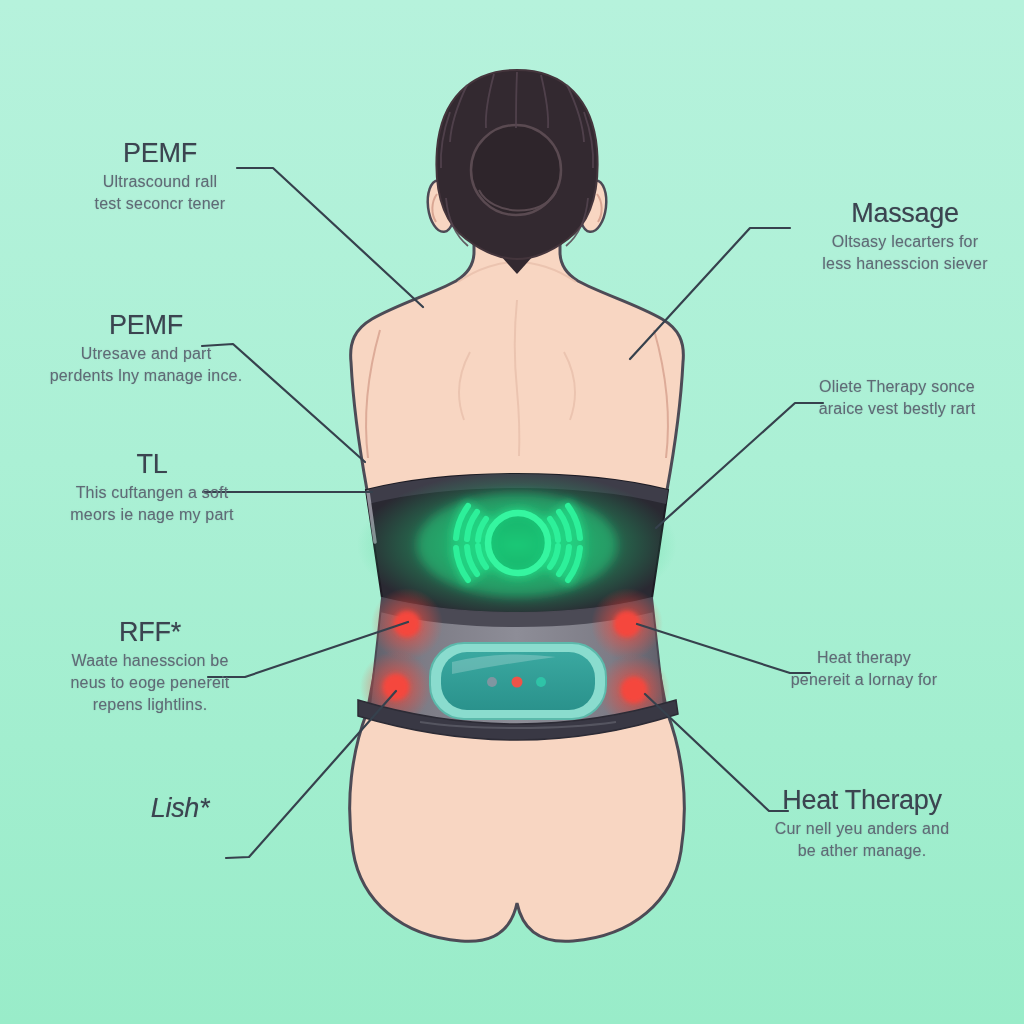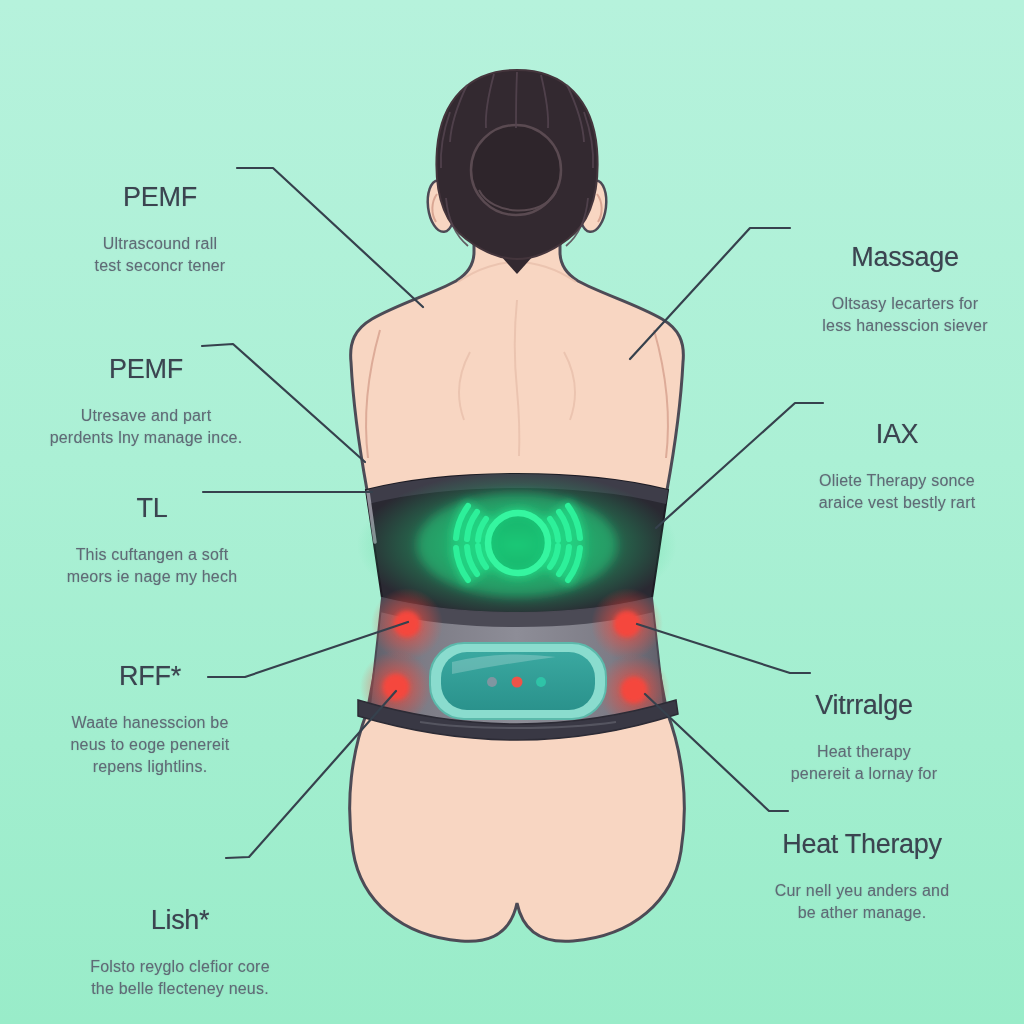--- a/index.html
+++ b/index.html
@@ -6,23 +6,22 @@
   .stage{
     position:relative;width:1024px;height:1024px;overflow:hidden;
     background:linear-gradient(180deg,#b6f2dc 0%,#abf0d5 45%,#99ecc9 100%);
     font-family:"Liberation Sans", sans-serif;
   }
   .illustration{position:absolute;left:0;top:0;width:1024px;height:1024px;}
   .label{position:absolute;transform:translateX(-50%);text-align:center;white-space:nowrap;}
   .label-title{
     font-size:27px;line-height:32px;color:#3b4450;letter-spacing:-0.3px;
     text-shadow:0 0 0.8px rgba(59,68,80,0.45);
-    margin-top:44px;
   }
-  .label-lines{margin-top:20px;}
+  .label-lines{margin-top:2px;}
   .subline{
     font-size:16px;line-height:22px;color:#5f6b76;letter-spacing:0.2px;
     text-shadow:0 0 1.2px rgba(95,107,118,0.4);
   }
 </style>
 </head>
 <body>
 
 <div class="stage">
 
@@ -245,54 +244,48 @@
     <div class="label-title">PEMF</div>
     <div class="label-lines">
         <div class="subline">Utresave and part</div>
         <div class="subline">perdents lny manage ince.</div>
       </div>
   </div>
   <div class="label" style="left:152px;top:448px;">
     <div class="label-title">TL</div>
     <div class="label-lines">
         <div class="subline">This cuftangen a soft</div>
-        <div class="subline">meors ie nage my hech</div>
+        <div class="subline">meors ie nage my part</div>
       </div>
   </div>
   <div class="label" style="left:150px;top:616px;">
     <div class="label-title">RFF*</div>
     <div class="label-lines">
         <div class="subline">Waate hanesscion be</div>
         <div class="subline">neus to eoge penereit</div>
         <div class="subline">repens lightlins.</div>
       </div>
   </div>
-  <div class="label" style="left:180px;top:860px;">
+  <div class="label" style="left:180px;top:792px;font-style:italic;">
     <div class="label-title">Lish*</div>
-    <div class="label-lines">
-        <div class="subline">Folsto reyglo clefior core</div>
-        <div class="subline">the belle flecteney neus.</div>
-      </div>
   </div>
   <div class="label" style="left:905px;top:197px;">
     <div class="label-title">Massage</div>
     <div class="label-lines">
         <div class="subline">Oltsasy lecarters for</div>
         <div class="subline">less hanesscion siever</div>
       </div>
   </div>
   <div class="label" style="left:897px;top:374px;">
-    <div class="label-title">IAX</div>
     <div class="label-lines">
         <div class="subline">Oliete Therapy sonce</div>
         <div class="subline">araice vest bestly rart</div>
       </div>
   </div>
   <div class="label" style="left:864px;top:645px;">
-    <div class="label-title">Vitrralge</div>
     <div class="label-lines">
         <div class="subline">Heat therapy</div>
         <div class="subline">penereit a lornay for</div>
       </div>
   </div>
   <div class="label" style="left:862px;top:784px;">
     <div class="label-title">Heat Therapy</div>
     <div class="label-lines">
         <div class="subline">Cur nell yeu anders and</div>
         <div class="subline">be ather manage.</div>

